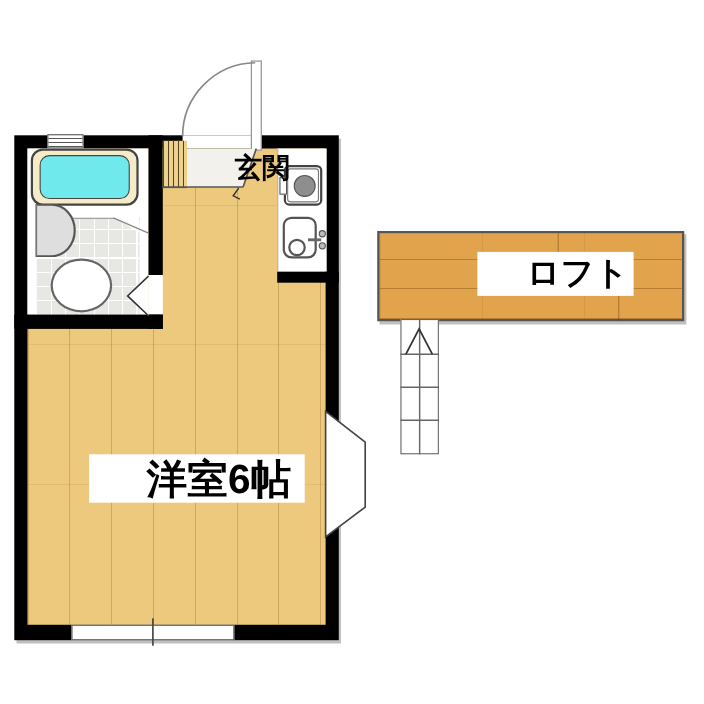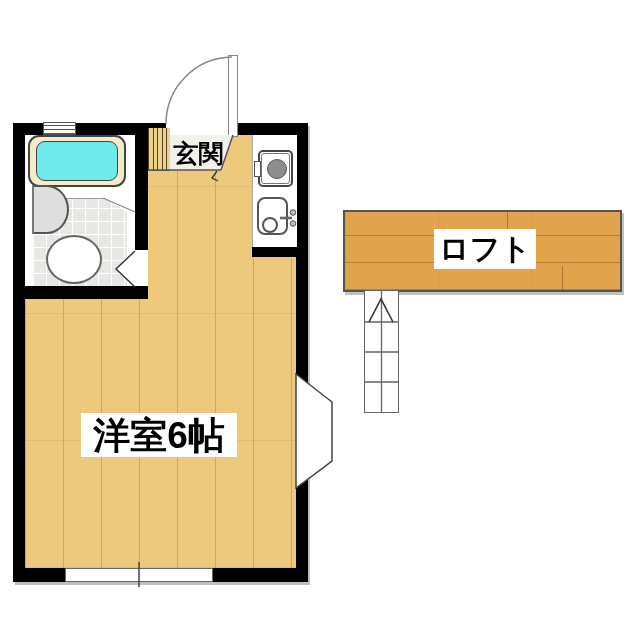--- a/index.html
+++ b/index.html
@@ -67,21 +67,21 @@
     border:1px solid #555;border-radius:50%;}
   #washer-tab{left:1px;top:26px;width:5px;height:14px;background:#fff;border:1px solid #555;}
   #wash-basin{left:4px;top:62px;width:27px;height:34px;background:#fff;border:2px solid #555;border-radius:8px;}
   #basin-drain{position:absolute;left:3px;top:18px;width:12px;height:12px;background:#fff;border:2px solid #555;border-radius:50%;}
   #nook-wall-bottom{left:252px;top:247px;width:56px;height:10px;}
   
   #south-window{left:65px;top:568px;width:148px;height:14px;background:#fff;border:1px solid #666;box-sizing:border-box;}
   
   .plan-label{display:flex;align-items:center;justify-content:center;
     background:var(--label-bg,#fff);color:var(--label-text,#000);
-    font-weight:600;line-height:1;white-space:nowrap;z-index:60;}
+    font-weight:600;line-height:1;white-space:nowrap;z-index:60;padding-left:40px;}
   #entrance-label{left:170px;top:139px;width:57px;height:28px;font-size:25px;background:transparent;}
   #main-room-label{left:81px;top:413px;width:156px;height:44px;font-size:37px;}
   #loft-label{left:434px;top:229px;width:102px;height:40px;font-size:30px;}
   
   #loft{left:343px;top:210px;width:279px;height:82px;border:2px solid #555;box-sizing:border-box;
     box-shadow:2px 3px 0 rgba(140,140,140,.55);}
   .loft-joint{width:1px;background:rgba(110,65,10,.45);}
   #ladder{left:364px;top:290px;width:35px;height:123px;background:#fff;border:1.5px solid #666;box-sizing:border-box;}
   
   #linework{left:0;top:0;width:640px;height:640px;z-index:50;pointer-events:none;}

